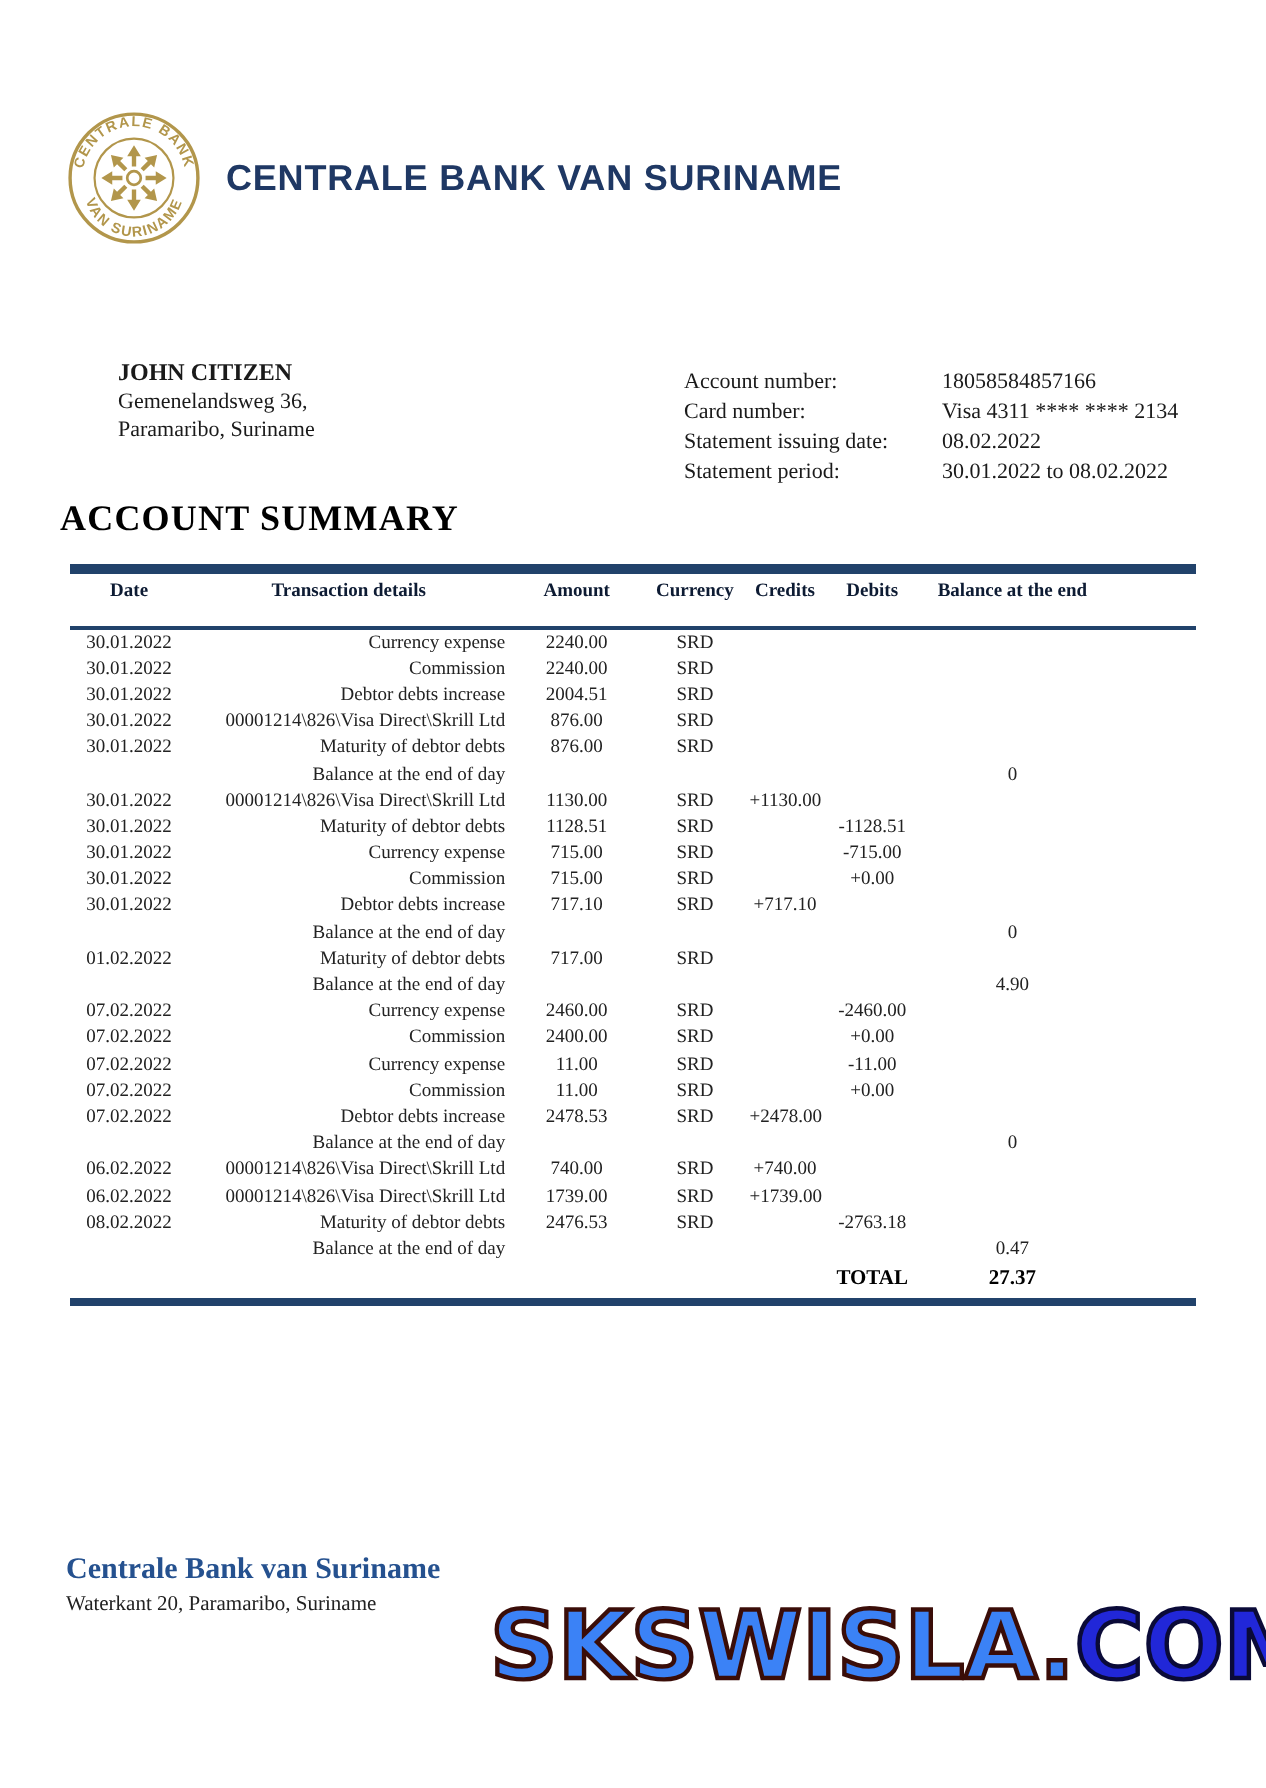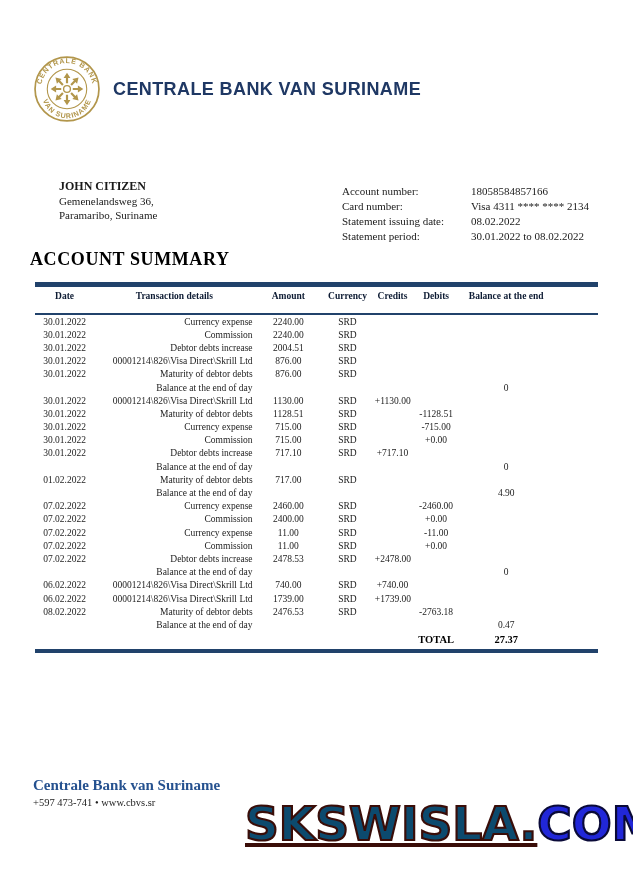--- a/index.html
+++ b/index.html
@@ -56,21 +56,21 @@
   .page-footer{position:absolute;left:33px;top:777px;}
   .footer-bank{font-size:15px;font-weight:bold;color:#25518f;margin:0 0 2px 0;}
   .footer-line{font-size:10.5px;line-height:13px;color:#222;}
 
   
   .watermark{
     position:absolute;left:245px;top:796px;
     font-family:"DejaVu Sans",sans-serif;font-weight:bold;font-size:47px;
     letter-spacing:0;white-space:nowrap;
   }
-  .wm-red{color:#0c4a6e;text-decoration:underline;-webkit-text-stroke:2.2px #3a0d08;}
+  .wm-red{color:#3b82f6;-webkit-text-stroke:2.2px #3a0d08;}
   .wm-blue{color:#2127d8;-webkit-text-stroke:2.2px #0a0a38;}
 </style>
 </head>
 <body>
 
 <div class="page">
 
   <div class="bank-header">
     <svg width="68" height="68" viewBox="0 0 100 100" aria-hidden="true">
       <circle cx="50" cy="50" r="47" fill="none" stroke="#b2964b" stroke-width="2.5"></circle>
@@ -393,20 +393,20 @@
           <td>TOTAL</td>
           <td>27.37</td>
           <td></td>
         </tr>
       </tfoot>
     </table>
   </div>
 
   <footer class="page-footer">
     <p class="footer-bank">Centrale Bank van Suriname</p>
-    <div class="footer-line">+597 473-741 • www.cbvs.sr</div>
+    <div class="footer-line">Waterkant 20, Paramaribo, Suriname</div>
   </footer>
 
   <div class="watermark">
     <span class="wm-red">SKSWISLA.</span><span class="wm-blue">COM</span>
   </div>
 
 </div>
 
 </body></html>

